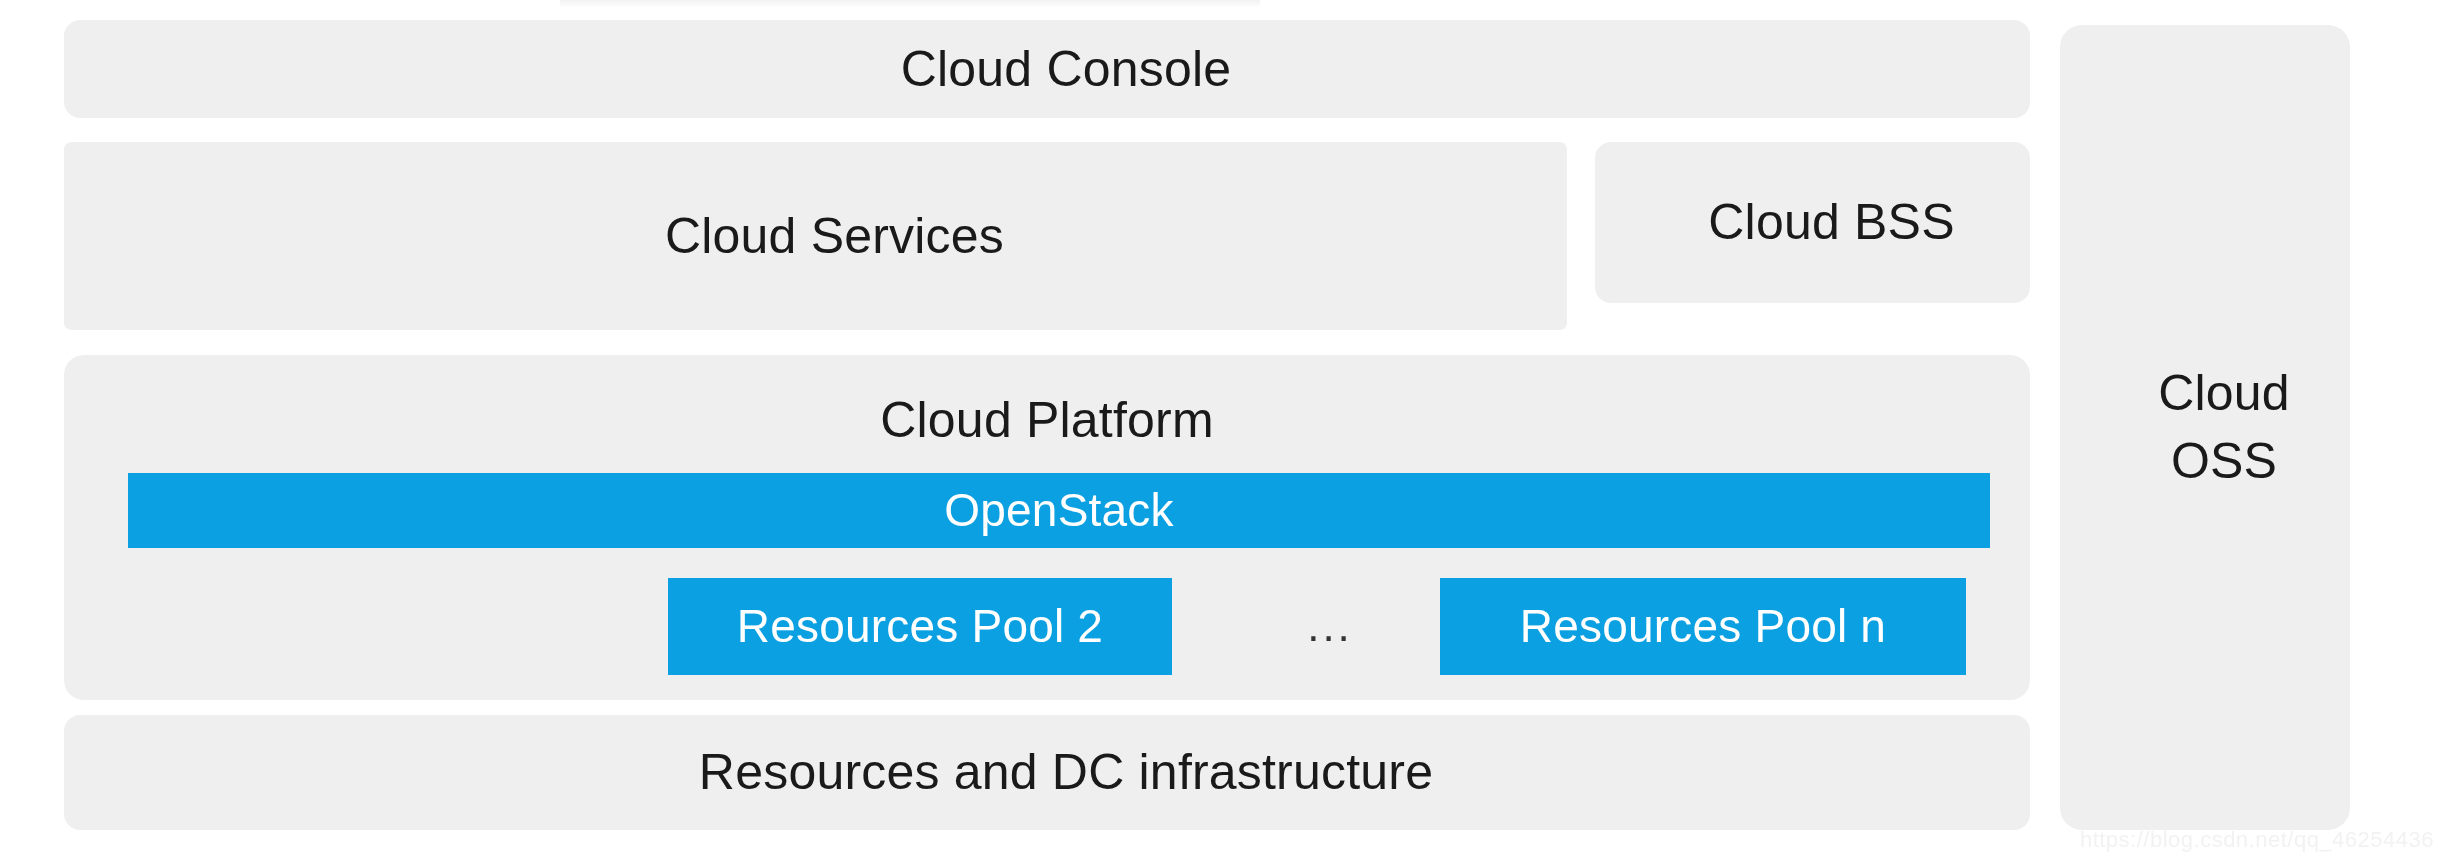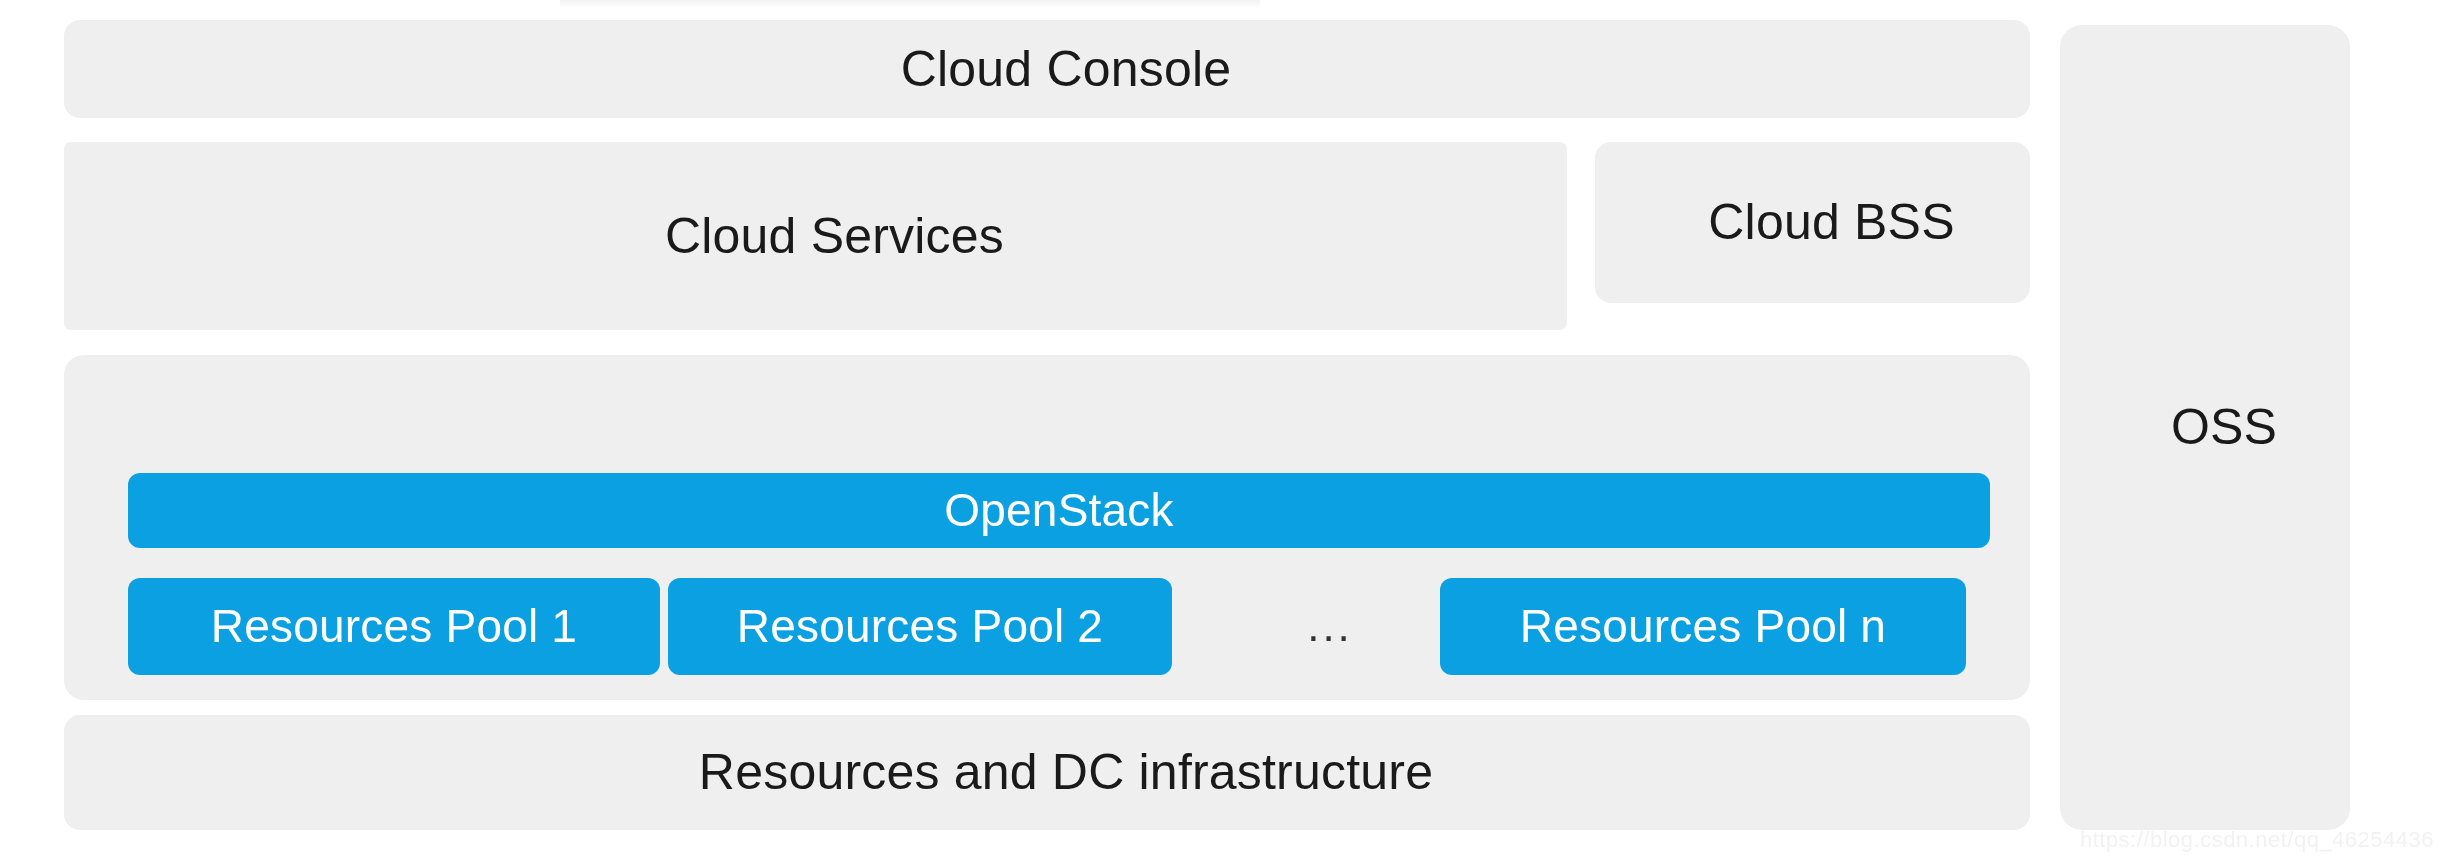--- a/index.html
+++ b/index.html
@@ -34,21 +34,21 @@
     font-weight: 400;
     letter-spacing: 0.2px;
     line-height: 1.1;
     text-align: center;
     padding-left: 38px;
   }
 
   .blue {
     background: #0ba0e1;
     color: #ffffff;
-    border-radius: 12px;
+    border-radius: 0;
   }
 
   
   .top-artifact {
     position: absolute;
     left: 560px;
     top: 0px;
     width: 700px;
     height: 8px;
     background: linear-gradient(to bottom, rgba(232,232,232,0.55), rgba(255,255,255,0));
@@ -188,43 +188,42 @@
   <div class="block" id="cloud-services">
     <span>Cloud Services</span>
   </div>
 
   <div class="block" id="cloud-bss">
     <span>Cloud BSS</span>
   </div>
 
   <div class="block" id="cloud-platform">
 
+    <div id="cloud-platform-title">Cloud Platform</div>
 
     <div class="blue" id="openstack-bar">
       <span>OpenStack</span>
     </div>
 
-    <div class="blue pool" id="pool-1">
-      <span>Resources Pool 1</span>
-    </div>
 
     <div class="blue pool" id="pool-2">
       <span>Resources Pool 2</span>
     </div>
 
     <div id="pool-ellipsis">...</div>
 
     <div class="blue pool" id="pool-n">
       <span>Resources Pool n</span>
     </div>
   </div>
 
   <div class="block" id="hardware">
     <span>Resources and DC infrastructure</span>
   </div>
 
   <div class="block" id="cloud-oss">
+    <span>Cloud</span>
     <span>OSS</span>
   </div>
 
   <div id="watermark">https://blog.csdn.net/qq_46254436</div>
 
 </div>
 
 </body></html>

